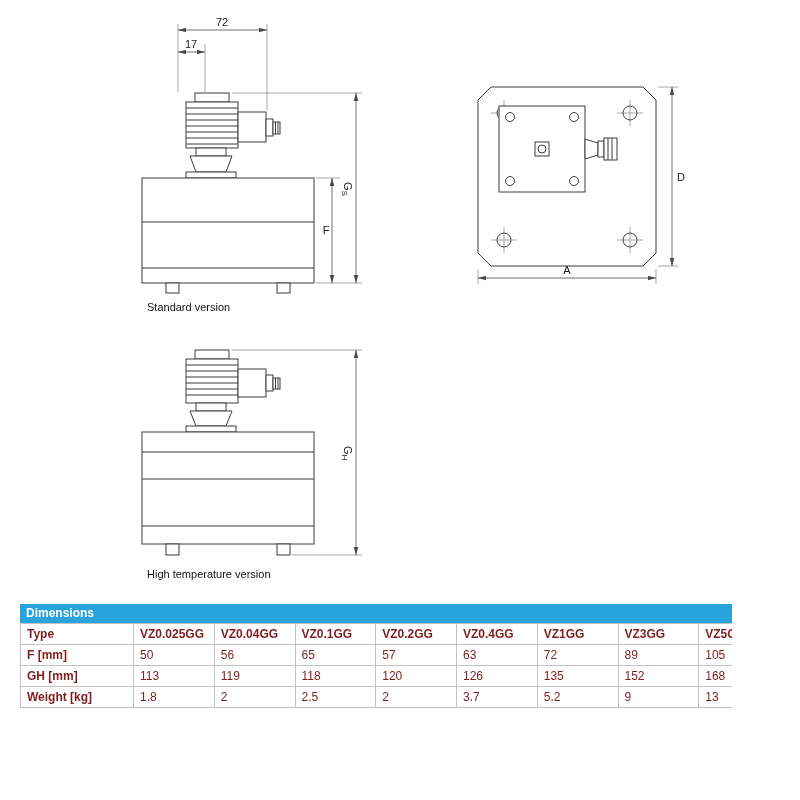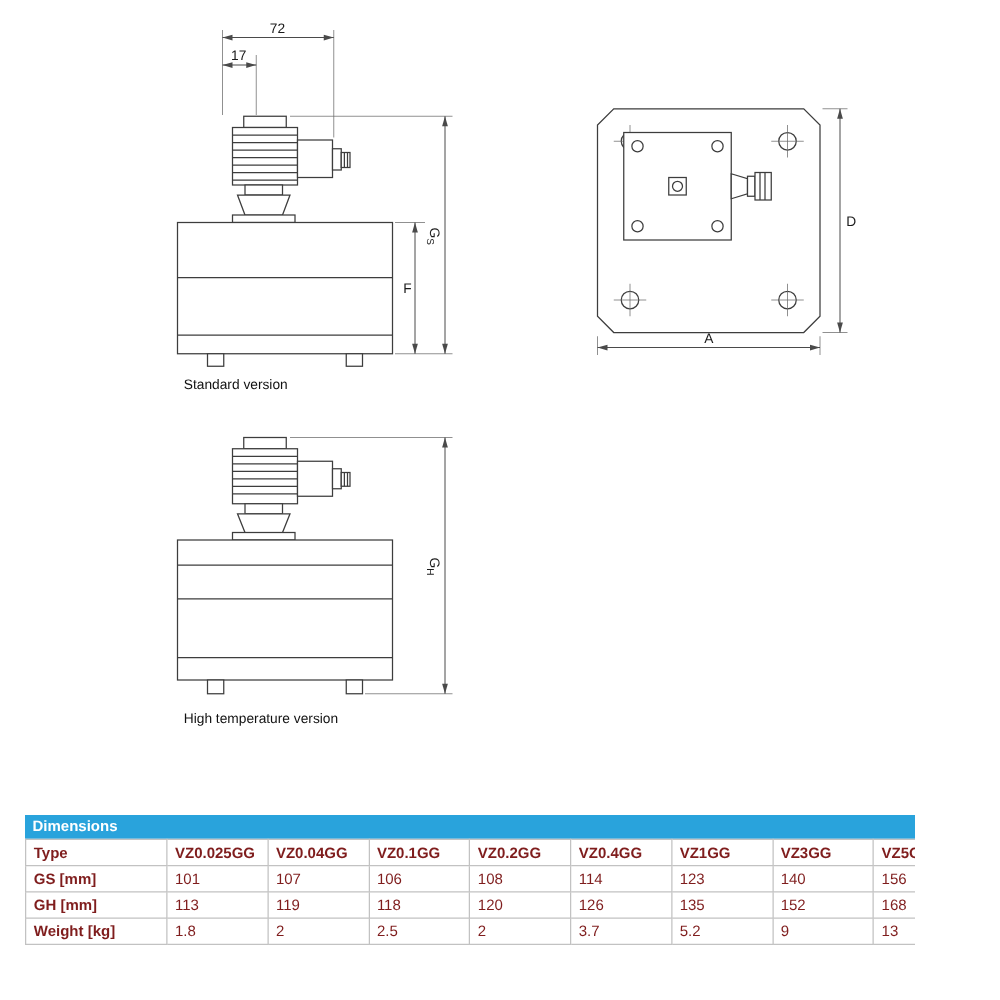--- a/index.html
+++ b/index.html
@@ -6,21 +6,21 @@
   .page{position:relative;width:732px;height:800px;background:#fff;font-family:"Liberation Sans",sans-serif;overflow:hidden;}
   .drawings-svg{position:absolute;left:0;top:0;}
   svg text{font-family:"Liberation Sans",sans-serif;font-size:11px;fill:#1a1a1a;}
   svg .cap{font-size:11px;fill:#111;}
   .outline{fill:none;stroke:#3d3d3d;stroke-width:1;}
   .outline-w{fill:#fff;stroke:#3d3d3d;stroke-width:1;}
   .thin{stroke:#6b6b6b;stroke-width:0.6;fill:none;}
   .dim{stroke:#4a4a4a;stroke-width:0.8;fill:none;}
   .arr{fill:#4a4a4a;stroke:none;}
   .table-section{position:absolute;left:20px;top:604px;width:760px;}
-  .table-title{color:#fff;font-weight:bold;font-size:12px;padding:2px 6px;height:15px;line-height:15px;background:#29a3dc;margin-top:48px;}
+  .table-title{color:#fff;font-weight:bold;font-size:12px;padding:2px 6px;height:15px;line-height:15px;background:#29a3dc;}
   table{width:100%;border-collapse:collapse;table-layout:fixed;font-size:12px;color:#7f1d1d;}
   th,td{border:1px solid #c2c2c2;padding:2px 6px;text-align:left;font-weight:normal;height:16px;overflow:hidden;white-space:nowrap;}
   thead th{font-weight:bold;}
   .row-label{font-weight:bold;}
   .c-type{width:113px;}
 </style>
 </head>
 <body>
 
 <div class="page">
@@ -200,29 +200,29 @@
             <th>VZ0.1GG</th>
             <th>VZ0.2GG</th>
             <th>VZ0.4GG</th>
             <th>VZ1GG</th>
             <th>VZ3GG</th>
             <th>VZ5GG</th>
           </tr>
       </thead>
       <tbody id="table-body">
           <tr>
-            <th class="row-label">GS [mm]</th>
-            <td>101</td>
-            <td>107</td>
-            <td>106</td>
-            <td>108</td>
-            <td>114</td>
-            <td>123</td>
-            <td>140</td>
-            <td>156</td>
+            <th class="row-label">F [mm]</th>
+            <td>50</td>
+            <td>56</td>
+            <td>65</td>
+            <td>57</td>
+            <td>63</td>
+            <td>72</td>
+            <td>89</td>
+            <td>105</td>
           </tr>
           <tr>
             <th class="row-label">GH [mm]</th>
             <td>113</td>
             <td>119</td>
             <td>118</td>
             <td>120</td>
             <td>126</td>
             <td>135</td>
             <td>152</td>

